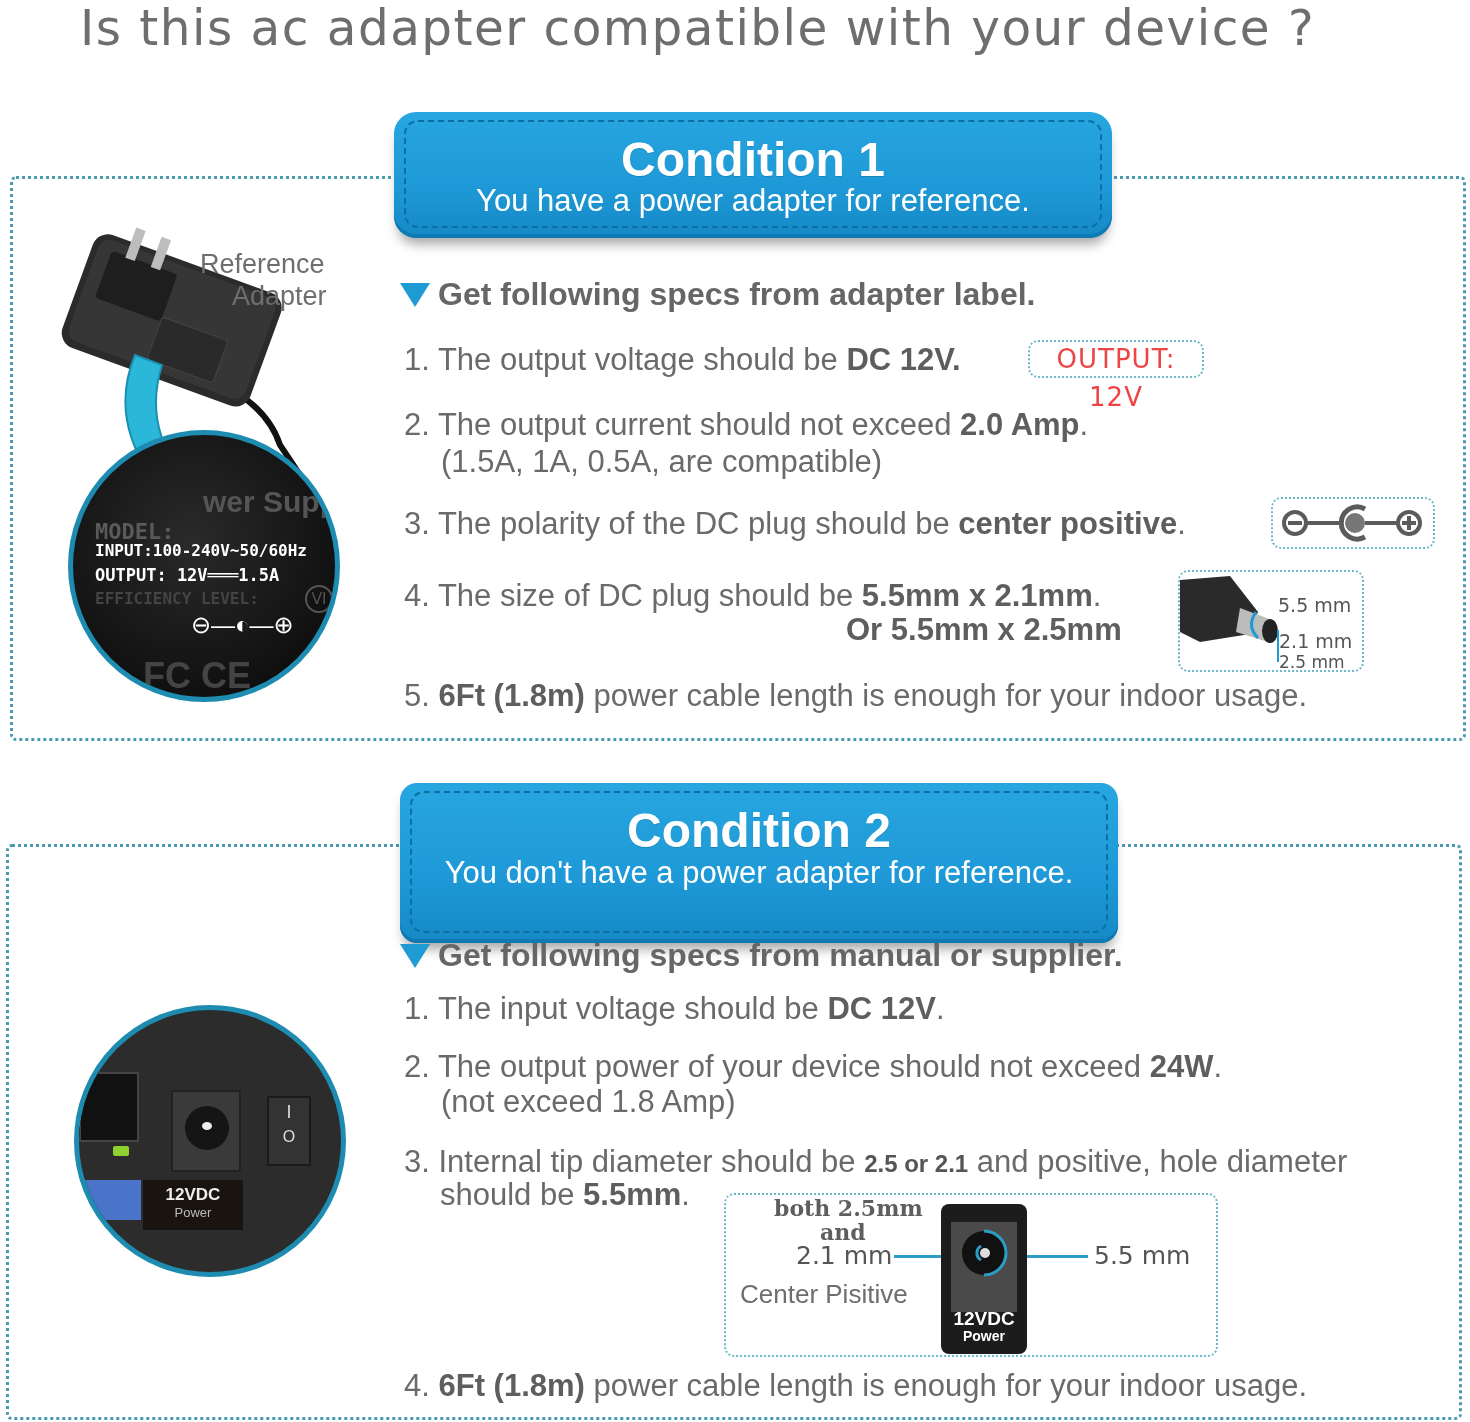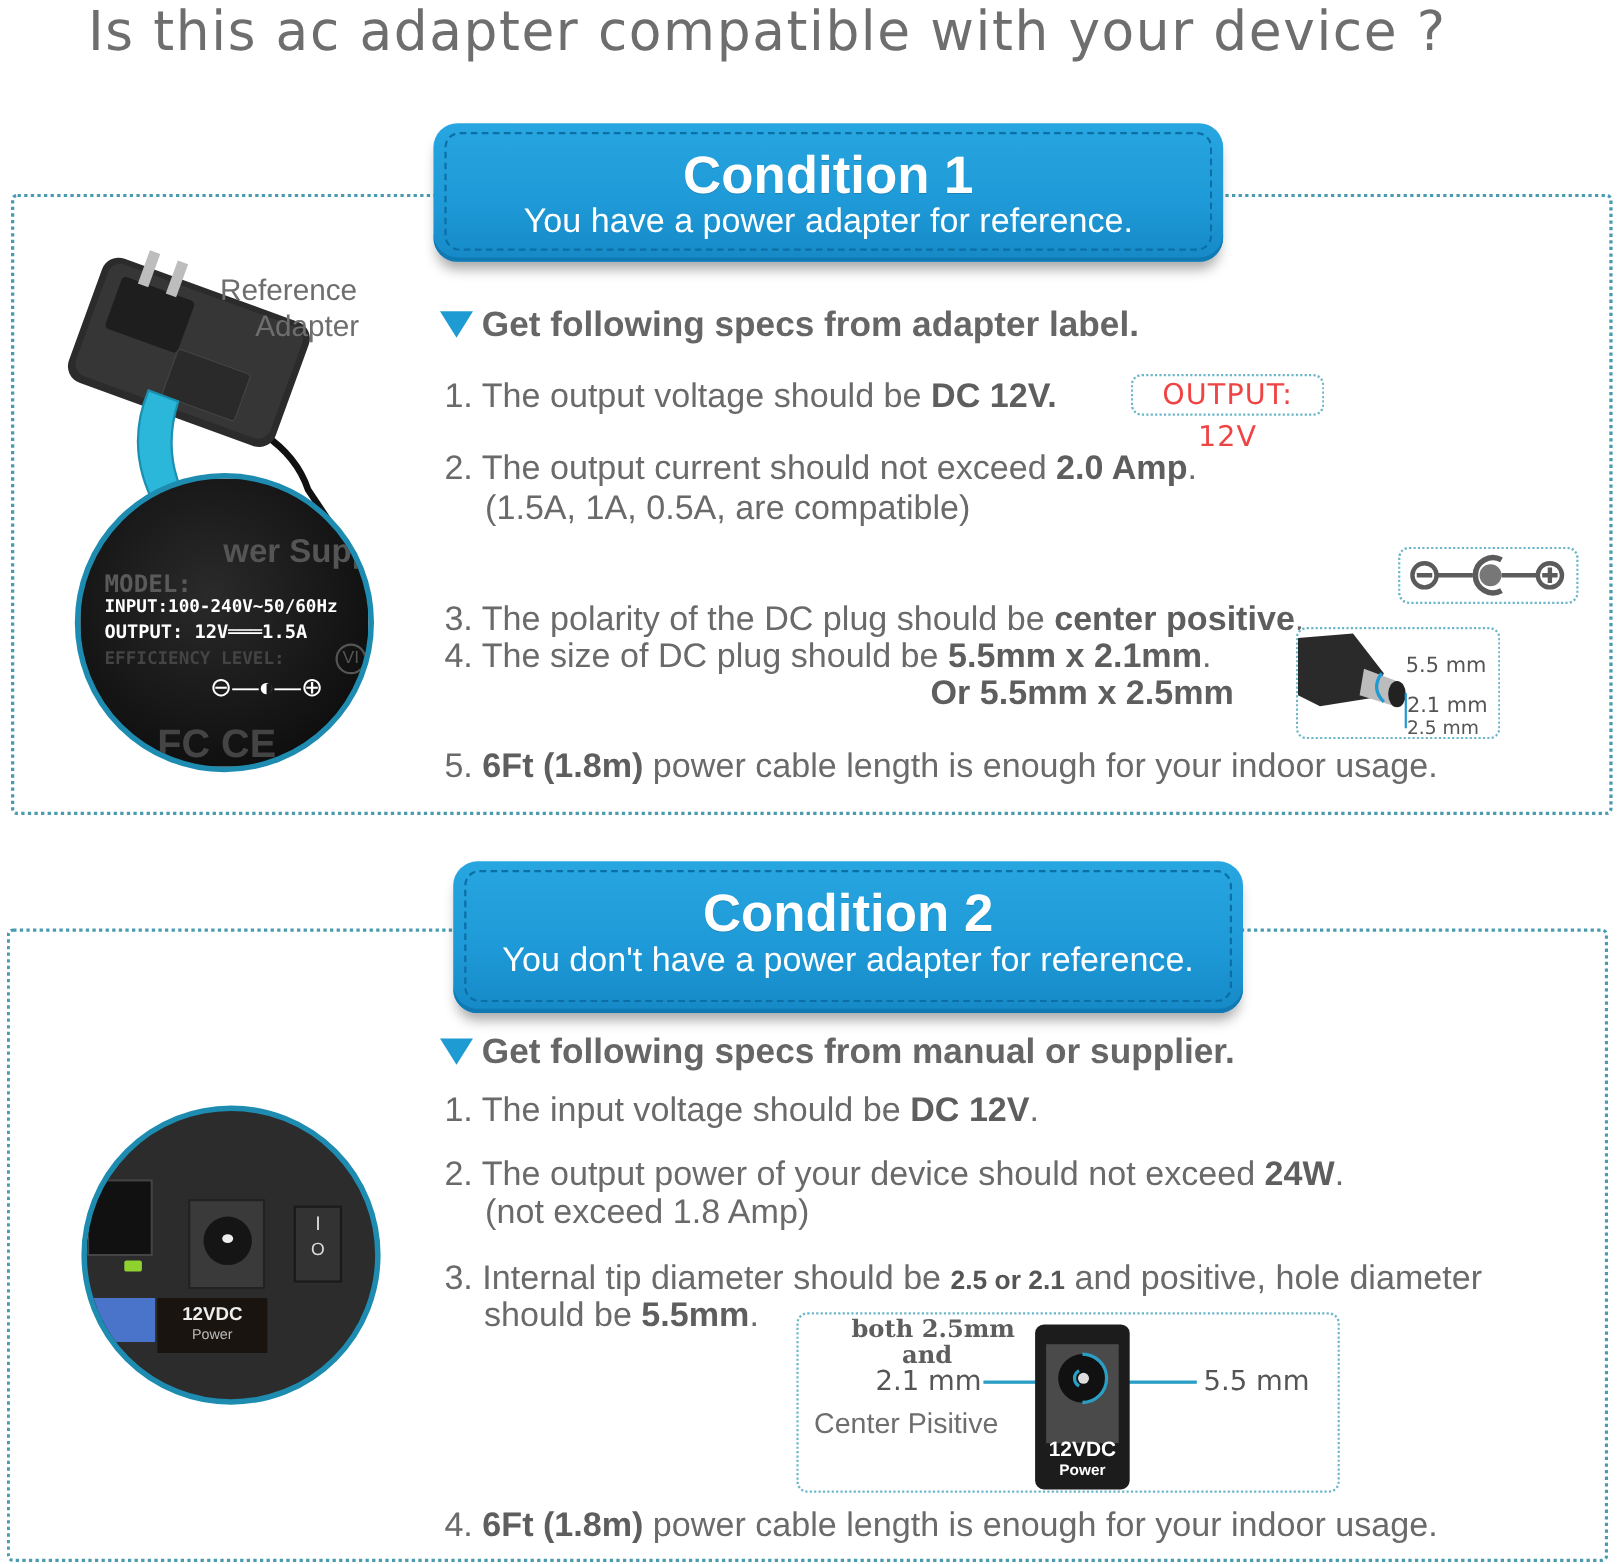--- a/index.html
+++ b/index.html
@@ -117,21 +117,21 @@
 <div class="chip" style="left:1028px; top:340px; width:176px; height:38px; text-align:center; line-height:34px;">
   <span class="chip-text">OUTPUT: 12V</span>
 </div>
 
 <div class="item" style="left:404px; top:407px;">
   <span>2.</span>
   <span>The output current should not exceed </span><b>2.0 Amp</b><span>.</span>
 </div>
 <div class="item" style="left:441px; top:444px;">(1.5A, 1A, 0.5A, are compatible)</div>
 
-<div class="item" style="left:404px; top:506px;margin-top:39px;">
+<div class="item" style="left:404px; top:506px;">
   <span>3.</span>
   <span>The polarity of the DC plug should be </span><b>center positive</b><span>.</span>
 </div>
 <div class="chip" style="left:1271px; top:497px; width:164px; height:52px;">
   <svg width="160" height="48" viewBox="0 0 160 48">
     <circle cx="22" cy="24" r="11" fill="none" stroke="#5b5b5b" stroke-width="4"></circle>
     <line x1="15" y1="24" x2="29" y2="24" stroke="#5b5b5b" stroke-width="4"></line>
     <line x1="33" y1="24" x2="66" y2="24" stroke="#5b5b5b" stroke-width="4"></line>
     <path d="M92 10 A16 16 0 1 0 92 38" fill="none" stroke="#5b5b5b" stroke-width="5"></path>
     <circle cx="82" cy="24" r="10" fill="#777"></circle>
@@ -162,21 +162,21 @@
   <div style="position:absolute; left:99px; top:80px; font-size:17px; color:#555; font-family:'DejaVu Sans',sans-serif;">2.5 mm</div>
 </div>
 
 <div class="item" style="left:404px; top:678px;">
   <span>5.</span>
   <b>6Ft (1.8m)</b><span> power cable length is enough for your indoor usage.</span>
 </div>
 
 <div class="dotted-box" style="left:6px; top:844px; width:1456px; height:576px;"></div>
 
-<div class="banner" style="left:412px; top:783px; width:718px; height:138px;">
+<div class="banner" style="left:400px; top:783px; width:718px; height:160px;border-radius:17px;">
   <div class="banner-inner"></div>
   <div class="banner-title" style="top:22px;">Condition 2</div>
   <div class="banner-sub" style="top:73px;">You don't have a power adapter for reference.</div>
 </div>
 
 <div class="circle-photo" style="left:74px; top:1005px; width:272px; height:272px; background:#2c2c2c;">
   <div style="position:absolute; left:0; top:62px; width:60px; height:70px; background:#111; border:2px solid #444;"></div>
   <div style="position:absolute; left:34px; top:136px; width:16px; height:10px; background:#8fd12e; border-radius:2px;"></div>
   <div style="position:absolute; left:0; top:170px; width:62px; height:40px; background:#4a74c9;"></div>
   <div style="position:absolute; left:92px; top:80px; width:70px; height:82px; background:#3a3a3a; border:2px solid #222;">

